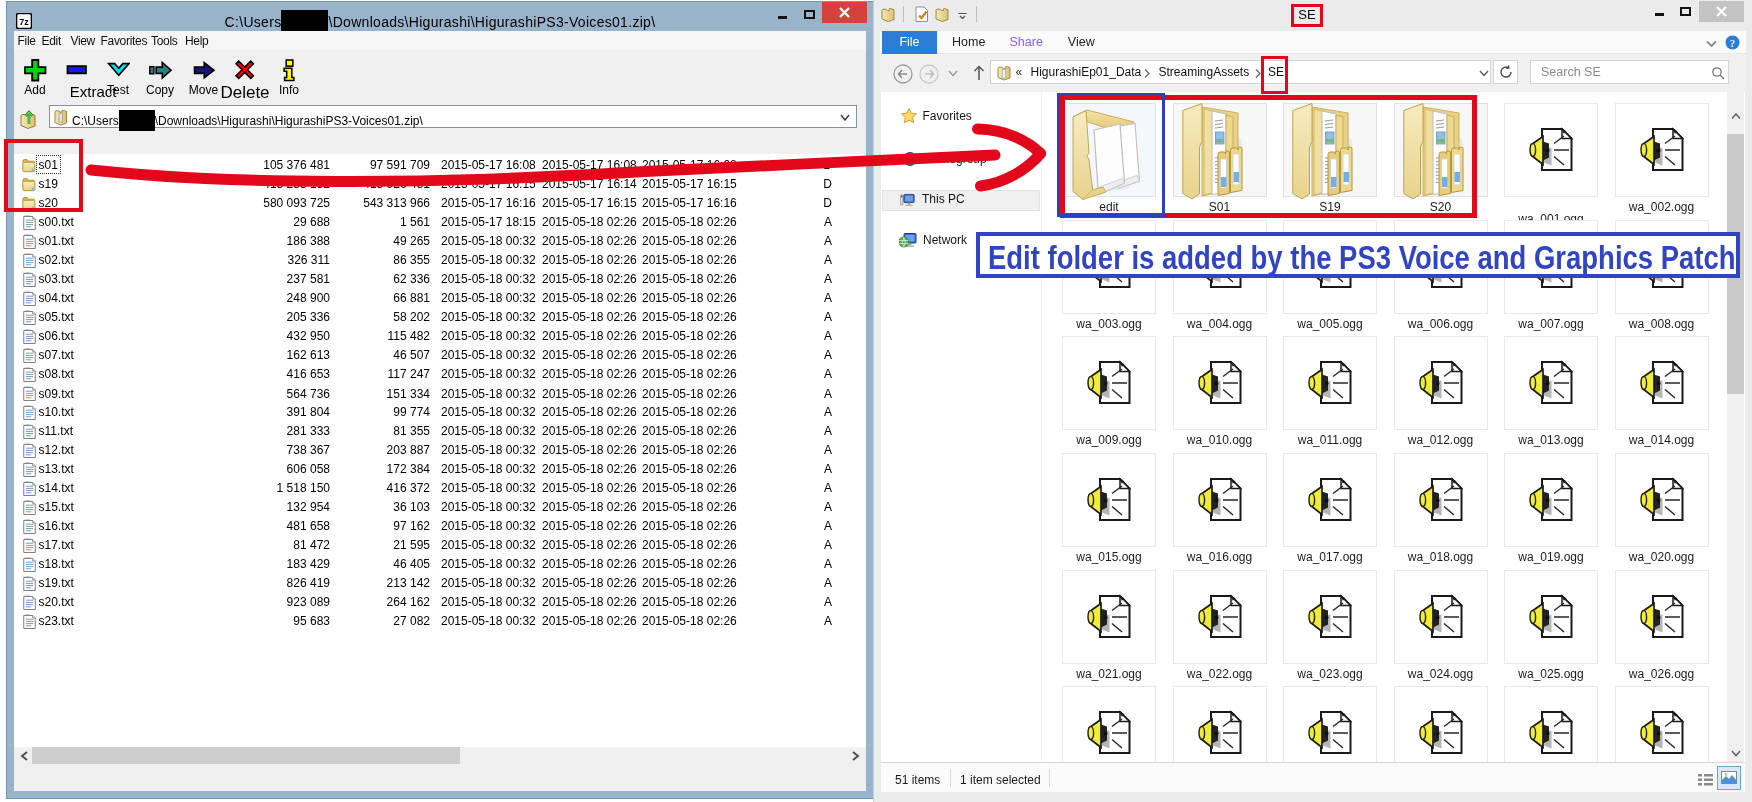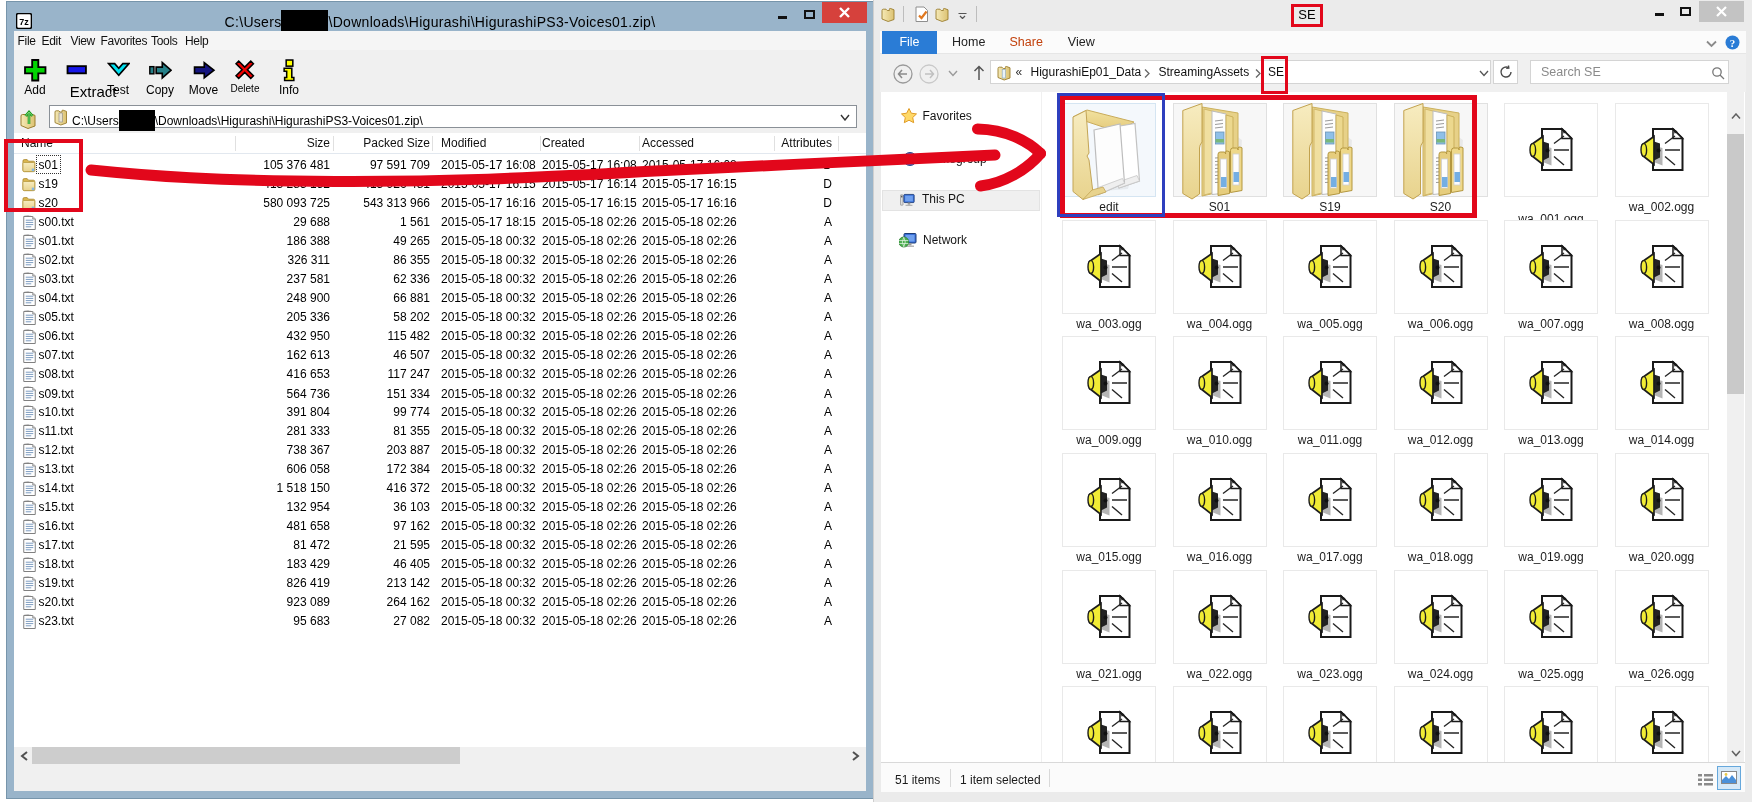--- a/index.html
+++ b/index.html
@@ -177,21 +177,21 @@
             <path d="M7 8 L13 8 L13 3.5 L21.5 11 L13 18.5 L13 14 L7 14 Z" fill="#258088" stroke="#000" stroke-width="1.6"></path>
           </svg>
 <div class="abs" style="left:106px;top:33px;width:80px;text-align:center;font-size:12px;color:#000">Copy</div>
 <svg class="abs" style="left:178.5px;top:9px" width="23" height="23" viewBox="0 0 22.5 22.5">
             <path d="M1.5 8 L11 8 L11 3.5 L20.5 11 L11 18.5 L11 14 L1.5 14 Z" fill="#151580" stroke="#000" stroke-width="1.6"></path>
           </svg>
 <div class="abs" style="left:149.5px;top:33px;width:80px;text-align:center;font-size:12px;color:#000">Move</div>
 <svg class="abs" style="left:220px;top:9px" width="23" height="23" viewBox="0 0 22.5 22.5">
             <path d="M2 4.6 L4.6 2 L10.5 7.9 L16.4 2 L19 4.6 L13.1 10.5 L19 16.4 L16.4 19 L10.5 13.1 L4.6 19 L2 16.4 L7.9 10.5 Z" fill="#f00000" stroke="#000" stroke-width="1.5"></path>
           </svg>
-<div class="abs" style="left:191px;top:33px;width:80px;text-align:center;font-size:10px;color:#000">Delete</div>
+<div class="abs" style="left:191px;top:33px;width:80px;text-align:center;font-size:17px;color:#000">Delete</div>
 <svg class="abs" style="left:264px;top:9px" width="23" height="23" viewBox="0 0 22.5 22.5">
             <rect x="8" y="1" width="6.5" height="6" fill="#ffff00" stroke="#000" stroke-width="1.5"></rect>
             <path d="M6 9 L13.5 9 L13.5 18 L15.5 18 L15.5 21 L6.5 21 L6.5 18 L8.5 18 L8.5 12 L6 12 Z" fill="#ffff00" stroke="#000" stroke-width="1.5"></path>
           </svg>
 <div class="abs" style="left:235px;top:33px;width:80px;text-align:center;font-size:12px;color:#000">Info</div>
 </div>
 <div class="abs" id="addr">
 <svg class="abs" style="left:6px;top:8px" width="18" height="20" viewBox="0 0 18 20">
             <path d="M1 7 Q1 5.5 2.5 5.5 L5.5 5.5 L7 7 L9.5 7 L9.5 5.7 Q9.5 4.4 10.8 4.9 L15 6.4 L15 17 L8 19.5 L1 16.5 Z" fill="url(#gf)" stroke="#9a7d2e" stroke-width="1"></path>
             <path d="M9 15 L9 3.5 M5.5 7 L9 3 L12.5 7" fill="none" stroke="#18991c" stroke-width="2.6"></path>
@@ -201,36 +201,20 @@
 <svg class="abs" style="left:4px;top:3px" width="14" height="17" viewBox="0 0 14 17">
               <path d="M1 3 Q1 1.8 2.2 1.8 L4.8 1.8 L6 3 L8 3 L8 1.9 Q8 0.8 9.1 1.2 L12.5 2.4 L12.5 14 L6.8 16 L1 13.6 Z" fill="url(#gf)" stroke="#9a7d2e" stroke-width="0.9"></path>
               <rect x="5" y="4" width="3.4" height="9" fill="#e8e2d0" stroke="#8a8a8a" stroke-width="0.6"></rect>
             </svg>
 <span class="abs" style="left:22px;top:4px;white-space:nowrap">C:\Users<span style="display:inline-block;width:36px;height:21px;background:#000;vertical-align:-6px"></span>\Downloads\Higurashi\HigurashiPS3-Voices01.zip\</span>
 <svg class="abs" style="right:6px;top:8px" width="10" height="7">
               <path d="M1 1 L5 6 L9 1" fill="none" stroke="#333" stroke-width="1.4"></path>
             </svg>
 </div>
         </div>
-<div class="abs" id="lheader">
-<span class="abs" style="left:7px;top:3px">Name</span>
-<span class="abs" style="left:136px;width:180px;top:3px;text-align:right">Size</span>
-<span class="abs" style="left:236px;width:180px;top:3px;text-align:right">Packed Size</span>
-<span class="abs" style="left:427px;top:3px">Modified</span>
-<span class="abs" style="left:528px;top:3px">Created</span>
-<span class="abs" style="left:628px;top:3px">Accessed</span>
-<span class="abs" style="left:693px;width:125px;top:3px;text-align:right">Attributes</span>
-<span class="hsep" style="left:221px"></span>
-<span class="hsep" style="left:319px"></span>
-<span class="hsep" style="left:418px"></span>
-<span class="hsep" style="left:526px"></span>
-<span class="hsep" style="left:625px"></span>
-<span class="hsep" style="left:760px"></span>
-<span class="hsep" style="left:824px"></span>
-</div>
 <div class="abs" id="list">
 <div class="lrow" style="top:1.5px">
 <svg class="abs" style="left:7px;top:1px" width="16" height="17" viewBox="0 0 14.5 17">
               <use href="#icoMiniFolder"></use>
             </svg>
 <span class="nm">s01</span>
 <span class="c1">105 376 481</span>
             <span class="c2">97 591 709</span>
             <span class="c3">2015-05-17 16:08</span>
             <span class="c4">2015-05-17 16:08</span>
@@ -557,21 +541,21 @@
 <div class="abs" style="left:0;top:7px;width:866px;text-align:center;font-size:13px;color:#000">SE</div>
 <div class="abs" style="left:781px;top:13px;width:9px;height:3px;background:#111"></div>
 <div class="abs" style="left:806px;top:7px;width:11px;height:9px;border:2px solid #111"></div>
 <div class="abs" style="left:825px;top:1px;width:45px;height:21px;background:#c3c3c3"></div>
 <svg class="abs" style="left:840px;top:4px" width="15" height="15">
         <path d="M3 3 L12 12 M12 3 L3 12" stroke="#fff" stroke-width="2.2"></path>
       </svg>
 <div class="abs tabs">
 <div class="abs" style="left:2px;top:0;width:55px;height:23px;background:#2a7cd6;color:#fff;text-align:center;padding-top:4px">File</div>
 <span class="abs" style="left:72px;top:4px;color:#222">Home</span>
-<span class="abs" style="left:129.5px;top:4px;color:#c2410c">Share</span>
+<span class="abs" style="left:129.5px;top:4px;color:#8b5cf6">Share</span>
 <span class="abs" style="left:187.8px;top:4px;color:#222">View</span>
 <svg class="abs" style="left:826px;top:9px" width="11" height="8">
           <path d="M1 1.5 L5.5 6 L10 1.5" fill="none" stroke="#8a8a8a" stroke-width="1.8"></path>
         </svg>
 <svg class="abs" style="left:845px;top:4px" width="15" height="15">
           <circle cx="7.5" cy="7.5" r="7" fill="#2a7cd6"></circle>
           <text x="7.5" y="11.5" text-anchor="middle" font-size="11" font-weight="bold" fill="#fff" font-family="Liberation Serif">?</text>
         </svg>
 </div>
 <div class="abs" id="navrow">
@@ -844,12 +828,15 @@
 <svg class="abs" style="left:0;top:0;pointer-events:none" width="1752" height="802">
 <path d="M 91 170 C 150 176, 215 181, 335 181.5 C 445 182, 530 178, 645 171.5 C 765 165.5, 870 161, 995 155" fill="none" stroke="#e2071b" stroke-width="11" stroke-linecap="round"></path>
 <path d="M 977.5 129 C 1006 129.5, 1028 141, 1040.5 153.5" fill="none" stroke="#e2071b" stroke-width="11" stroke-linecap="round"></path>
 <path d="M 1040.5 153.5 C 1027 170, 1003 183.5, 980.5 186" fill="none" stroke="#e2071b" stroke-width="11" stroke-linecap="round"></path>
 </svg>
 <div class="redbox" style="left:4px;top:139px;width:79px;height:73px"></div>
 <div class="redbox" style="left:1060px;top:95px;width:417px;height:123px;border-width:5px"></div>
 <div class="bluebox" style="left:1057px;top:93px;width:108px;height:124px"></div>
 <div class="redbox" style="left:1291px;top:4px;width:32px;height:23px;border-width:3px"></div>
 <div class="redbox" style="left:1261px;top:56px;width:27px;height:38px;border-width:3px"></div>
+<div id="antext">
+      <div id="antxt">Edit folder is added by the PS3 Voice and Graphics Patch</div>
+    </div>
 </div>
 </body></html>

